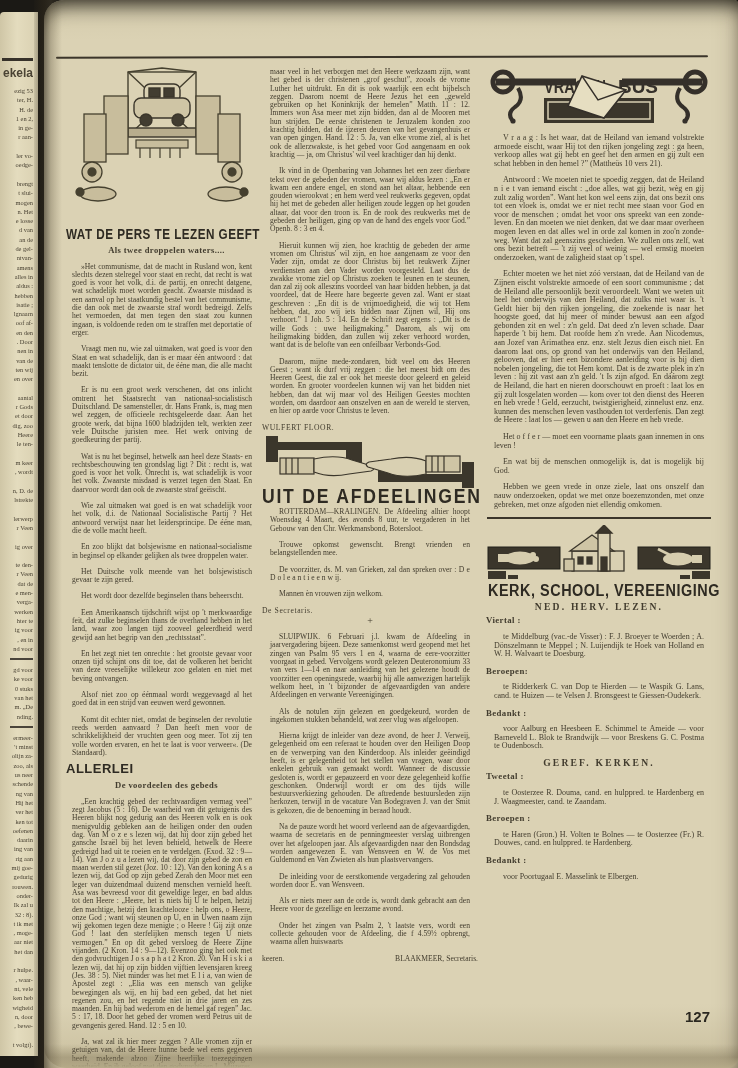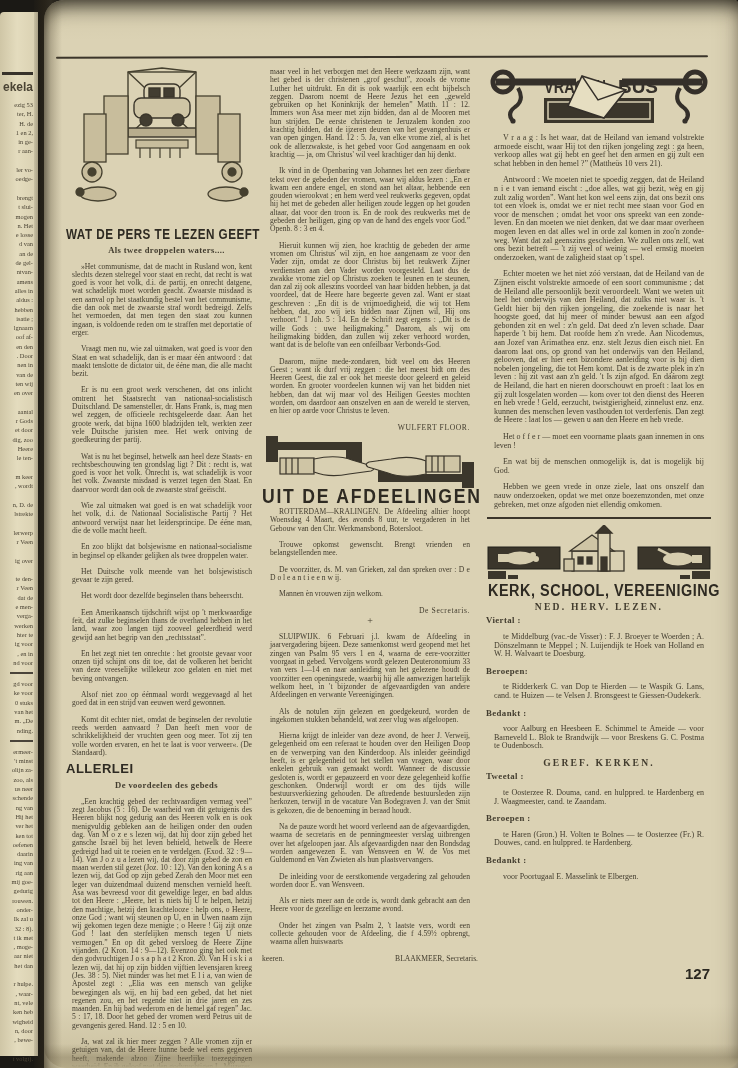--- a/index.html
+++ b/index.html
@@ -5,21 +5,21 @@
   html,body{margin:0;padding:0;}
   body{
     width:738px;height:1068px;position:relative;overflow:hidden;
     background:#1b1915;
     font-family:"Liberation Serif", serif;
   }
   
   .prev-edge{
     position:absolute;left:0;top:12px;width:38px;height:1044px;
     background:linear-gradient(90deg,#cfc6a6 0%,#e4dcbe 45%,#d9d0b1 100%);
-    color:#4a4334;text-align:right;box-sizing:border-box;padding:16px 5px 0 0;
+    color:#4a4334;text-align:right;box-sizing:border-box;padding:2px 5px 0 0;
     border-radius:4px 0 0 0;
   }
   .frag{white-space:pre-line;font-size:6.4px;line-height:9.3px;}
   .frag-h{font-family:"Liberation Sans",sans-serif;font-weight:bold;font-size:12px;line-height:14px;margin:2px 0 6px;}
   .edge-rule{height:3px;background:#37322a;margin:44px 0 5px 2px;}
   .edge-div{height:2px;background:#4a443a;margin:5px 0 5px 10px;}
   
   .gutter{
     position:absolute;left:34px;top:0;width:28px;height:1068px;z-index:6;pointer-events:none;
     background:linear-gradient(90deg,rgba(48,41,28,0.10) 0%,rgba(48,41,28,0.55) 35%,rgba(90,80,58,0.30) 60%,rgba(0,0,0,0) 100%);
@@ -49,26 +49,26 @@
   .col p.cont{text-indent:0;}
   
   .h-sans{font-family:"Liberation Sans",sans-serif;font-weight:bold;color:#2e2a22;white-space:nowrap;}
   .h-pers{font-size:15px;letter-spacing:0.6px;transform:scaleX(0.78);transform-origin:0 50%;margin:6px 0 2px 2px;}
   .h-allerlei{font-size:13px;letter-spacing:0.5px;margin:6px 0 1px 2px;}
   .h-afd{font-size:20px;letter-spacing:2px;transform:scaleX(0.88);transform-origin:0 50%;margin:2px 0 4px 0;}
   .h-kerk{font-size:16px;letter-spacing:0.6px;transform:scaleX(0.9);transform-origin:0 50%;margin:4px 0 3px 2px;}
   .sub-t{font-weight:bold;text-align:center;font-size:8.6px;letter-spacing:0.4px;margin:3px 0 2px;text-indent:0;}
   .church-head{font-weight:bold;text-align:center;font-size:9.6px;letter-spacing:2.2px;margin:7px 0 3px;}
   .lab{font-weight:bold;font-size:8.8px;letter-spacing:0.4px;margin:5px 0 1px;text-align:left;}
-  .sig{text-align:right;padding-right:8px;margin:1px 0 2px;letter-spacing:0.6px;}
+  .sig{text-align:left;padding-right:8px;margin:1px 0 2px;letter-spacing:0.6px;}
   .plus-sep{text-align:center;font-size:10px;margin:2px 0;}
   .end-row{display:flex;justify-content:space-between;}
   .rule3{height:2px;background:#3b352a;margin:7px 1px 6px;}
   .page-number{
-    position:absolute;right:28px;top:965px;
+    position:absolute;right:28px;top:1008px;
     font-family:"Liberation Sans",sans-serif;font-weight:bold;font-size:15px;color:#2b2820;
   }
   .orn{display:block;margin:0 auto;}
 </style>
 </head>
 <body>
 
 <div class="prev-edge">
   <div class="edge-rule"></div>
   <div class="frag frag-h">ekela</div>

